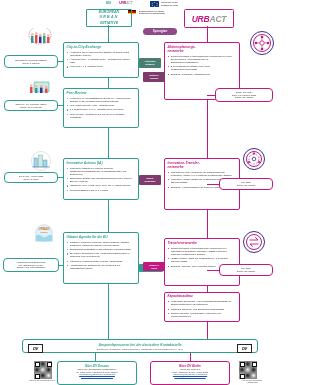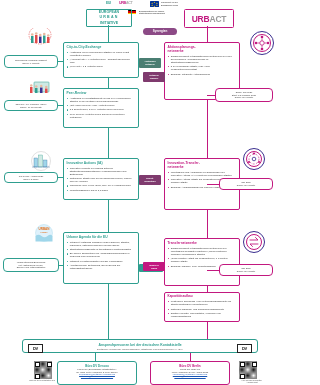--- a/index.html
+++ b/index.html
@@ -4,21 +4,21 @@
 <style>
   html,body{margin:0;padding:0;}
   body{
     width:280px;height:385px;overflow:hidden;
     background:#ffffff;
     font-family:"Liberation Sans",sans-serif;
     font-size:2.6px;
     color:#333;
     position:relative;
   }
-  .page{position:absolute;inset:0;}
+  .page{position:absolute;inset:0;font-style:italic;}
 
   
   .abs{position:absolute;box-sizing:border-box;}
   .box{position:absolute;box-sizing:border-box;border-radius:2px;background:#fff;}
   .g{border:0.7px solid #2e9e8f;}      
   .m{border:0.7px solid #c2187f;}      
   .gt{color:#2e9e8f;}
   .mt{color:#c2187f;}
   .ttl{font-weight:bold;font-size:3.3px;line-height:1.25;letter-spacing:0.02px;}
   ul{margin:0;padding:0 0 0 3.2px;list-style:none;}

